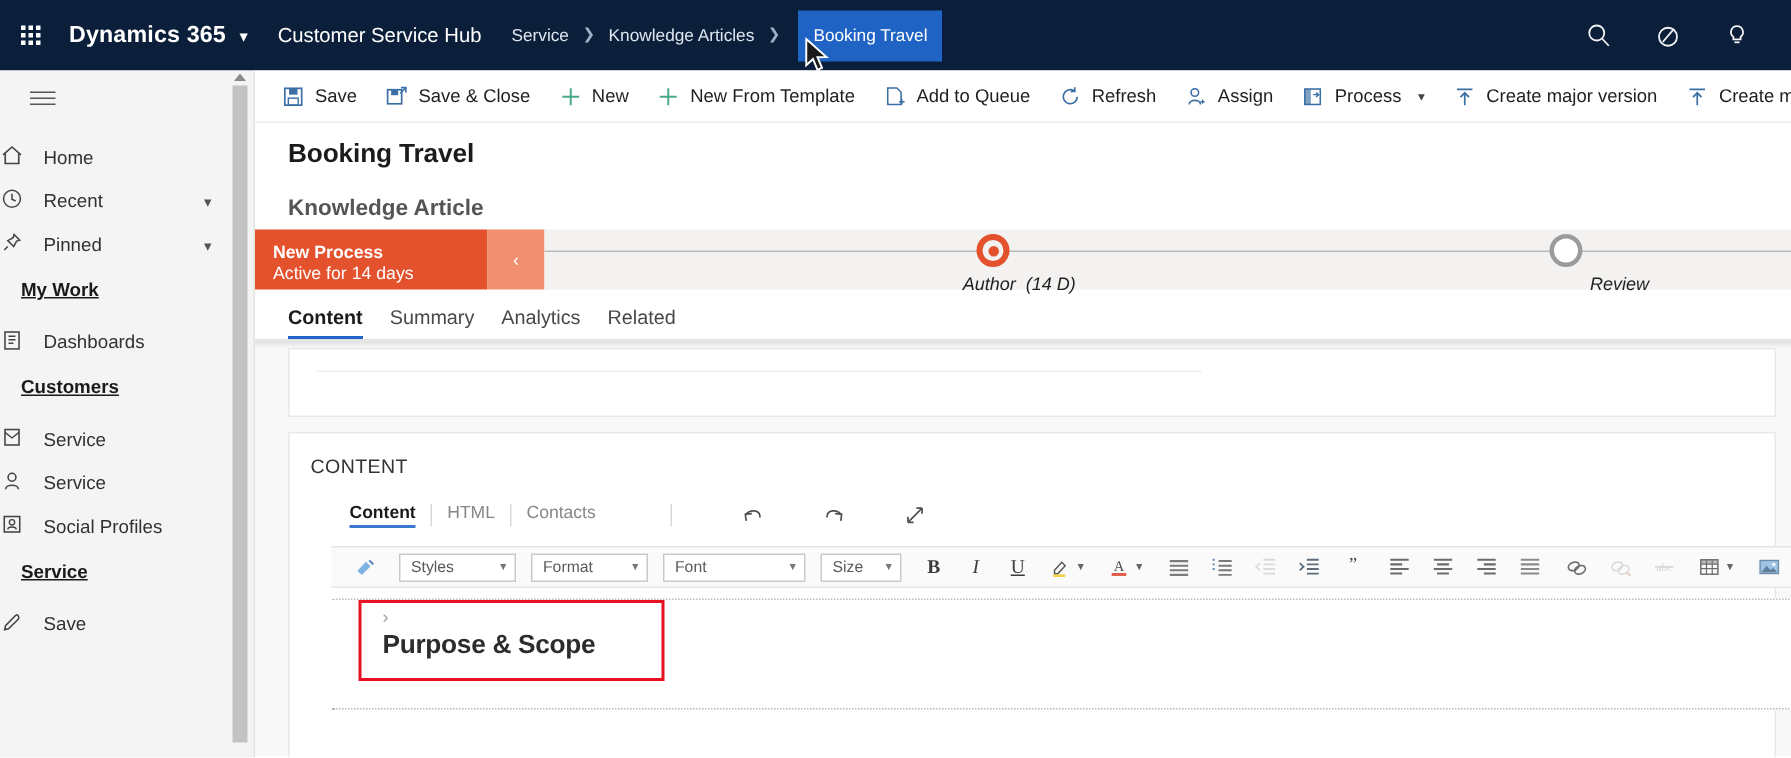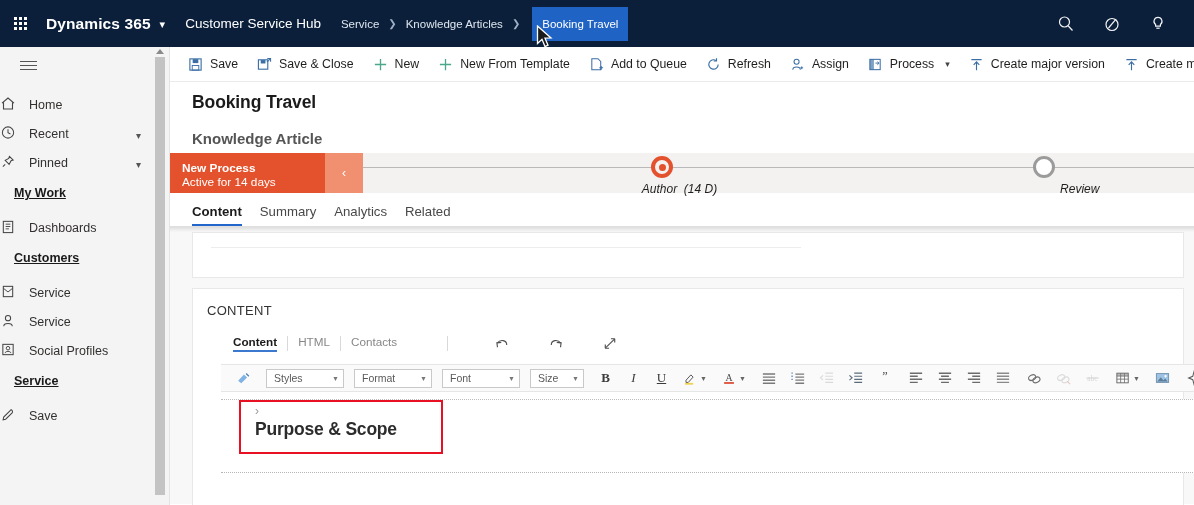--- a/index.html
+++ b/index.html
@@ -586,21 +586,21 @@
           </div>
 
           <div class="combo" style="width:78px;">
             <span>Styles</span>
             <span class="cb-car">▼</span>
           </div>
           <div class="combo" style="width:78px;">
             <span>Format</span>
             <span class="cb-car">▼</span>
           </div>
-          <div class="combo" style="width:78px;">
+          <div class="combo" style="width:95px;">
             <span>Font</span>
             <span class="cb-car">▼</span>
           </div>
           <div class="combo" style="width:54px;">
             <span>Size</span>
             <span class="cb-car">▼</span>
           </div>
 
           <div class="rtebtn" style="margin-left:6px;">
               <span class="lbl-b">B</span>

